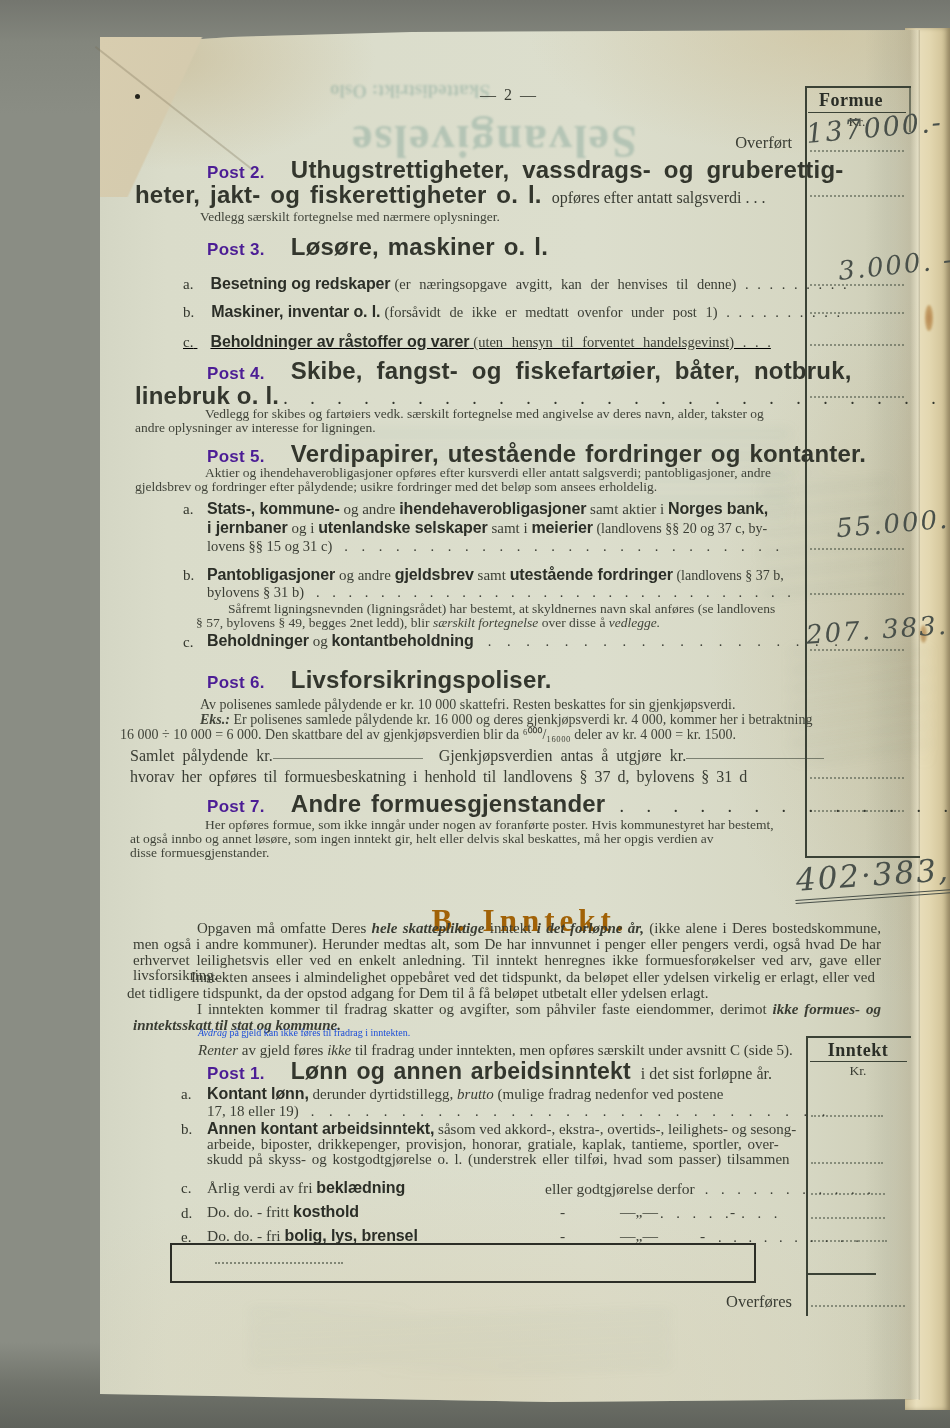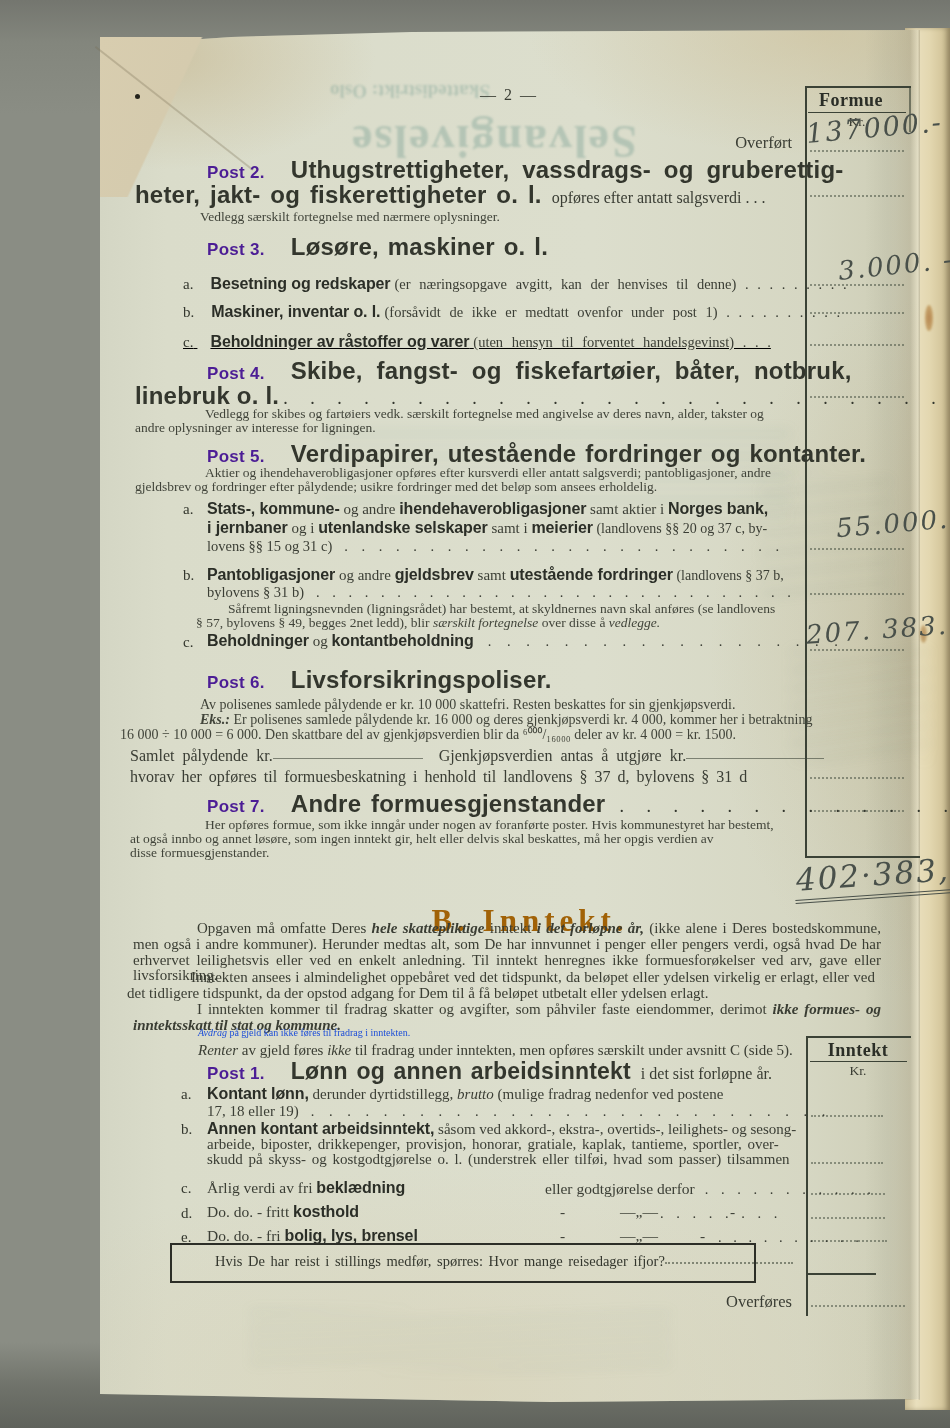--- a/index.html
+++ b/index.html
@@ -280,17 +280,17 @@
 <div class="abs nowrap" style="left:207px;top:1227px;">
   <span class="item-r" style="font-size:15.5px;">Do.  do.   - fri </span><span class="item-b">bolig, lys, brensel</span>
 </div>
 <div class="abs item-r nowrap" style="left:560px;top:1227px;font-size:15.5px;">-</div>
 <div class="abs item-r nowrap" style="left:620px;top:1227px;font-size:15.5px;">—„—</div>
 <div class="abs item-r nowrap" style="left:700px;top:1227px;font-size:15.5px;">-</div>
 <div class="abs item-r dots nowrap" style="left:718px;top:1229px;word-spacing:8px;">. . . . . . . . . .</div>
 
 <div class="abs" style="left:170px;top:1243px;width:582px;height:36px;border:2.5px solid #2c2e27;">
   <div class="nowrap" style="margin:8px 0 0 43px;font-family:'Liberation Serif',serif;font-size:14.5px;color:#34372e;word-spacing:2px;">
-    <span>Hvis De har reist i stillings medfør, spørres:  Hvor mange reisedager ifjor?</span><span class="blank-dotted" style="width:128px;"></span>
+    <span class="blank-dotted" style="width:128px;"></span>
   </div>
 </div>
 
 <div class="abs ser nowrap" style="left:700px;top:1292px;width:92px;text-align:right;font-size:16.5px;">Overføres</div>
 
 </body></html>

